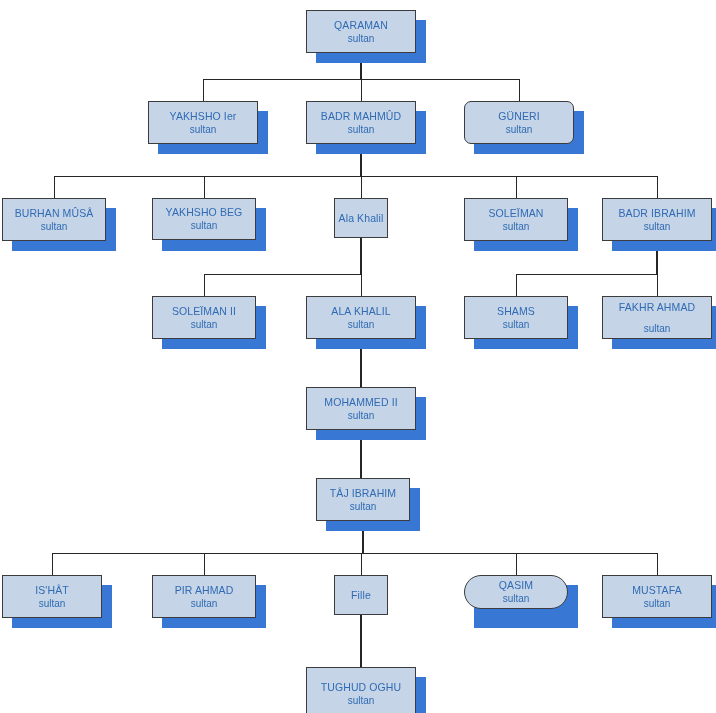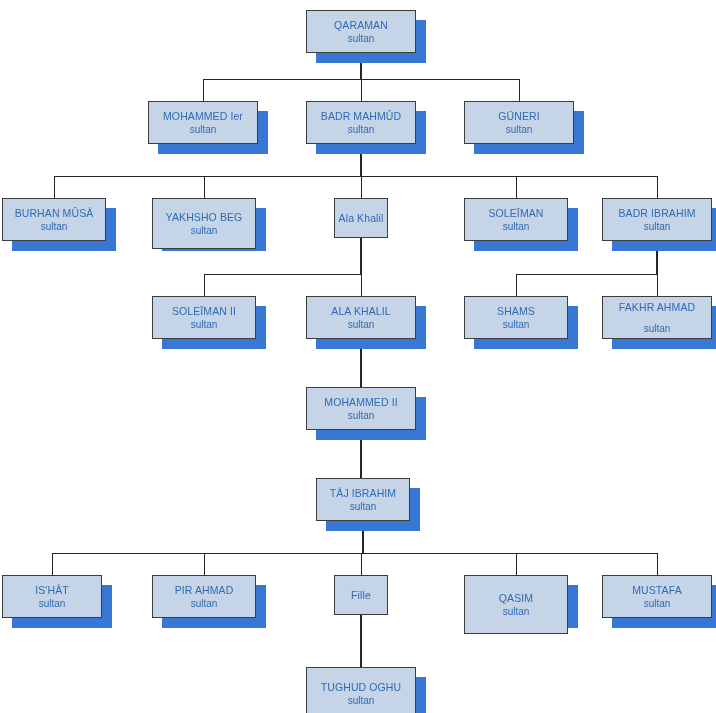--- a/index.html
+++ b/index.html
@@ -77,40 +77,40 @@
       <line x1="361" y1="607" x2="361" y2="659" stroke="#262626" stroke-width="2" shape-rendering="crispEdges"></line>
     </svg>
   <div id="nodes-layer">
       <div class="shadow" style="left: 316px; top: 12px; width: 110px; height: 43px;"></div>
       <div class="node" style="left: 306px; top: 2px; width: 110px; height: 43px;">
         <div class="nm">QARAMAN</div>
         <div class="ttl">sultan</div>
       </div>
       <div class="shadow" style="left: 158px; top: 103px; width: 110px; height: 43px;"></div>
       <div class="node" style="left: 148px; top: 93px; width: 110px; height: 43px;">
-        <div class="nm">MOHAMMED Ier</div>
+        <div class="nm">YAKHSHO Ier</div>
         <div class="ttl">sultan</div>
       </div>
       <div class="shadow" style="left: 316px; top: 103px; width: 110px; height: 43px;"></div>
       <div class="node" style="left: 306px; top: 93px; width: 110px; height: 43px;">
         <div class="nm">BADR MAHMÛD</div>
         <div class="ttl">sultan</div>
       </div>
       <div class="shadow" style="left: 474px; top: 103px; width: 110px; height: 43px;"></div>
-      <div class="node" style="left: 464px; top: 93px; width: 110px; height: 43px;">
+      <div class="node" style="left: 464px; top: 93px; width: 110px; height: 43px; border-radius: 7px;">
         <div class="nm">GÜNERI</div>
         <div class="ttl">sultan</div>
       </div>
       <div class="shadow" style="left: 12px; top: 200px; width: 104px; height: 43px;"></div>
       <div class="node" style="left: 2px; top: 190px; width: 104px; height: 43px;">
         <div class="nm">BURHAN MÛSÂ</div>
         <div class="ttl">sultan</div>
       </div>
       <div class="shadow" style="left: 162px; top: 200px; width: 104px; height: 43px;"></div>
-      <div class="node" style="left: 152px; top: 190px; width: 104px; height: 51px;">
+      <div class="node" style="left: 152px; top: 190px; width: 104px; height: 42px;">
         <div class="nm">YAKHSHO BEG</div>
         <div class="ttl">sultan</div>
       </div>
       <div class="node small" style="left: 334px; top: 190px; width: 54px; height: 40px;">
         <div class="nm">Ala Khalil</div>
       </div>
       <div class="shadow" style="left: 474px; top: 200px; width: 104px; height: 43px;"></div>
       <div class="node" style="left: 464px; top: 190px; width: 104px; height: 43px;">
         <div class="nm">SOLEÏMAN</div>
         <div class="ttl">sultan</div>
@@ -157,21 +157,21 @@
       </div>
       <div class="shadow" style="left: 162px; top: 577px; width: 104px; height: 43px;"></div>
       <div class="node" style="left: 152px; top: 567px; width: 104px; height: 43px;">
         <div class="nm">PIR AHMAD</div>
         <div class="ttl">sultan</div>
       </div>
       <div class="node small" style="left: 334px; top: 567px; width: 54px; height: 40px;">
         <div class="nm">Fille</div>
       </div>
       <div class="shadow" style="left: 474px; top: 577px; width: 104px; height: 43px;"></div>
-      <div class="node" style="left: 464px; top: 567px; width: 104px; height: 59px;">
+      <div class="node" style="left: 464px; top: 567px; width: 104px; height: 34px; border-radius: 19px;">
         <div class="nm">QASIM</div>
         <div class="ttl">sultan</div>
       </div>
       <div class="shadow" style="left: 612px; top: 577px; width: 110px; height: 43px;"></div>
       <div class="node" style="left: 602px; top: 567px; width: 110px; height: 43px;">
         <div class="nm">MUSTAFA</div>
         <div class="ttl">sultan</div>
       </div>
       <div class="shadow" style="left: 316px; top: 669px; width: 110px; height: 43px;"></div>
       <div class="node" style="left: 306px; top: 659px; width: 110px; height: 54px; text-align: right;">

